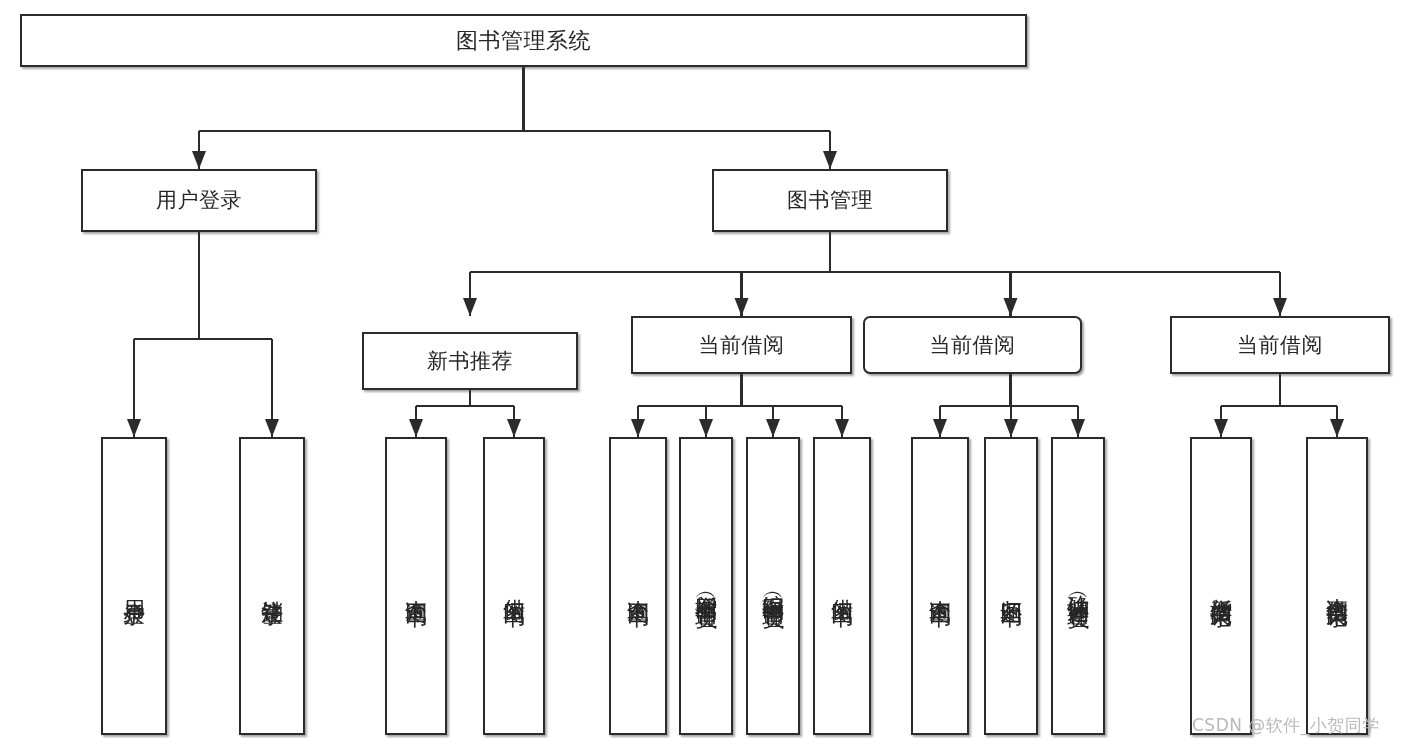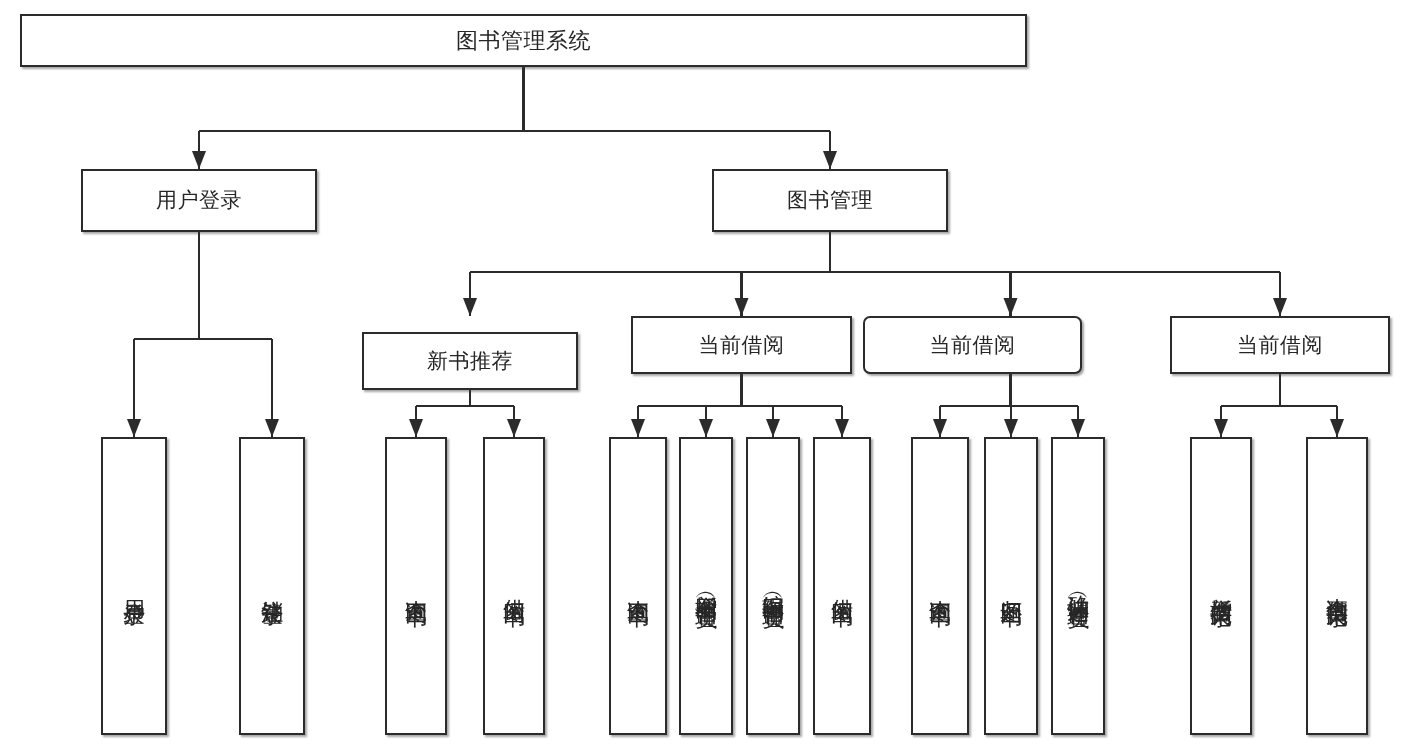--- a/index.html
+++ b/index.html
@@ -187,13 +187,14 @@
       <div class="node vert" style="left: 1051px; top: 437px; width: 54px; height: 298px;">
         <span class="node-label">确认归还（管理员）</span>
       </div>
       <div class="node vert" style="left: 1190px; top: 437px; width: 62px; height: 298px;">
         <span class="node-label">新增借阅记录</span>
       </div>
       <div class="node vert" style="left: 1306px; top: 437px; width: 62px; height: 298px;">
         <span class="node-label">查询借阅记录</span>
       </div>
     </div>
+  <div class="watermark" style="left:1192px; top:714px;">CSDN @软件_小贺同学</div>
 </div>
 
 </body></html>

